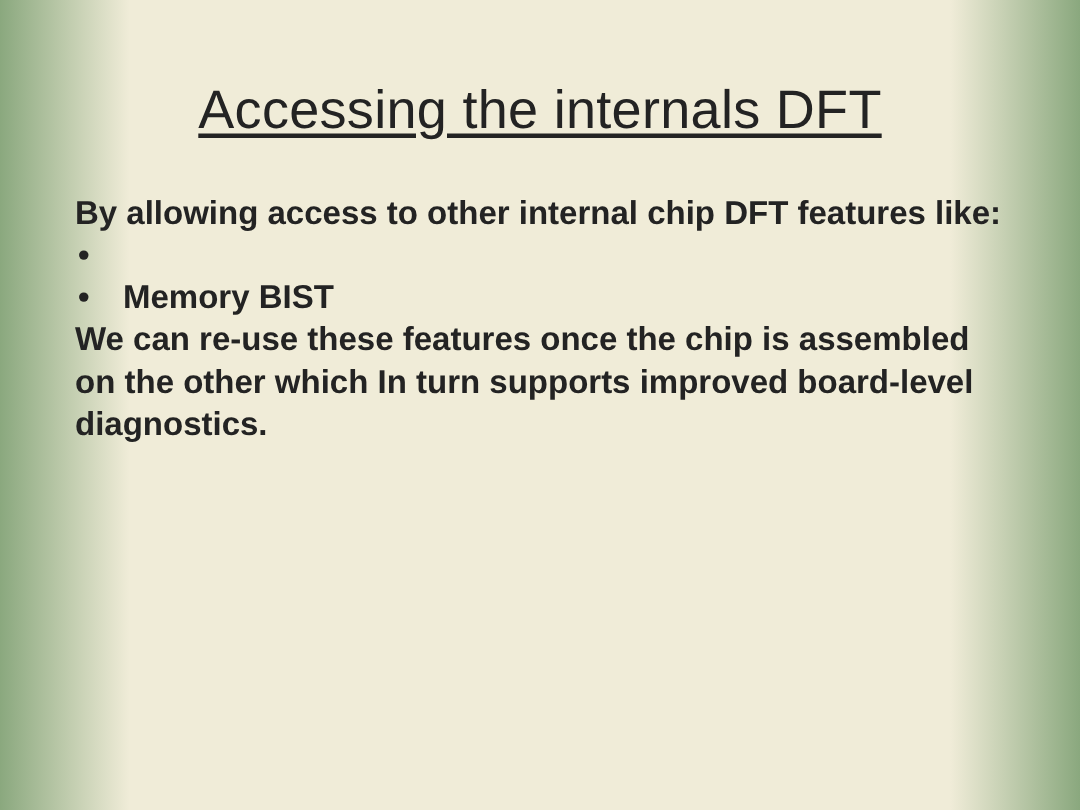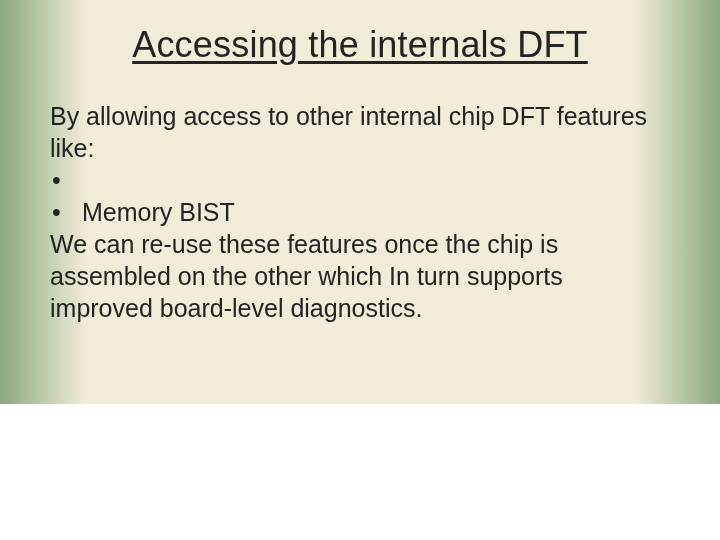--- a/index.html
+++ b/index.html
@@ -4,44 +4,45 @@
 <style>
   html, body {
     margin: 0;
     padding: 0;
     width: 720px;
     height: 540px;
     overflow: hidden;
   }
   .slide {
     width: 720px;
-    height: 404px;
+    height: 540px;
     box-sizing: border-box;
     background: linear-gradient(to right,
       #8aa87e 0%,
       #f0ecd8 12%,
       #f0ecd8 88%,
       #8aa87e 100%);
-    padding: 16px 48px 48px 48px;
+    padding: 44px 48px 48px 48px;
     font-family: Arial, Helvetica, sans-serif;
     color: #232323;
   }
   .title {
     font-size: 36px;
     font-weight: 400;
     text-align: center;
     text-decoration: underline;
     text-underline-offset: 4px;
     margin: 8px 0 34px 0;
     letter-spacing: 0.2px;
   }
   .body {
-    font-size: 25px;
+    font-size: 22px;
     line-height: 1.28;
     padding: 0 2px;
+    font-weight: bold;
   }
   .para {
     margin-bottom: 26px;
   }
   .bullet-row {
     display: flex;
   }
   .bullet-mark {
     width: 30px;
     flex: 0 0 30px;

